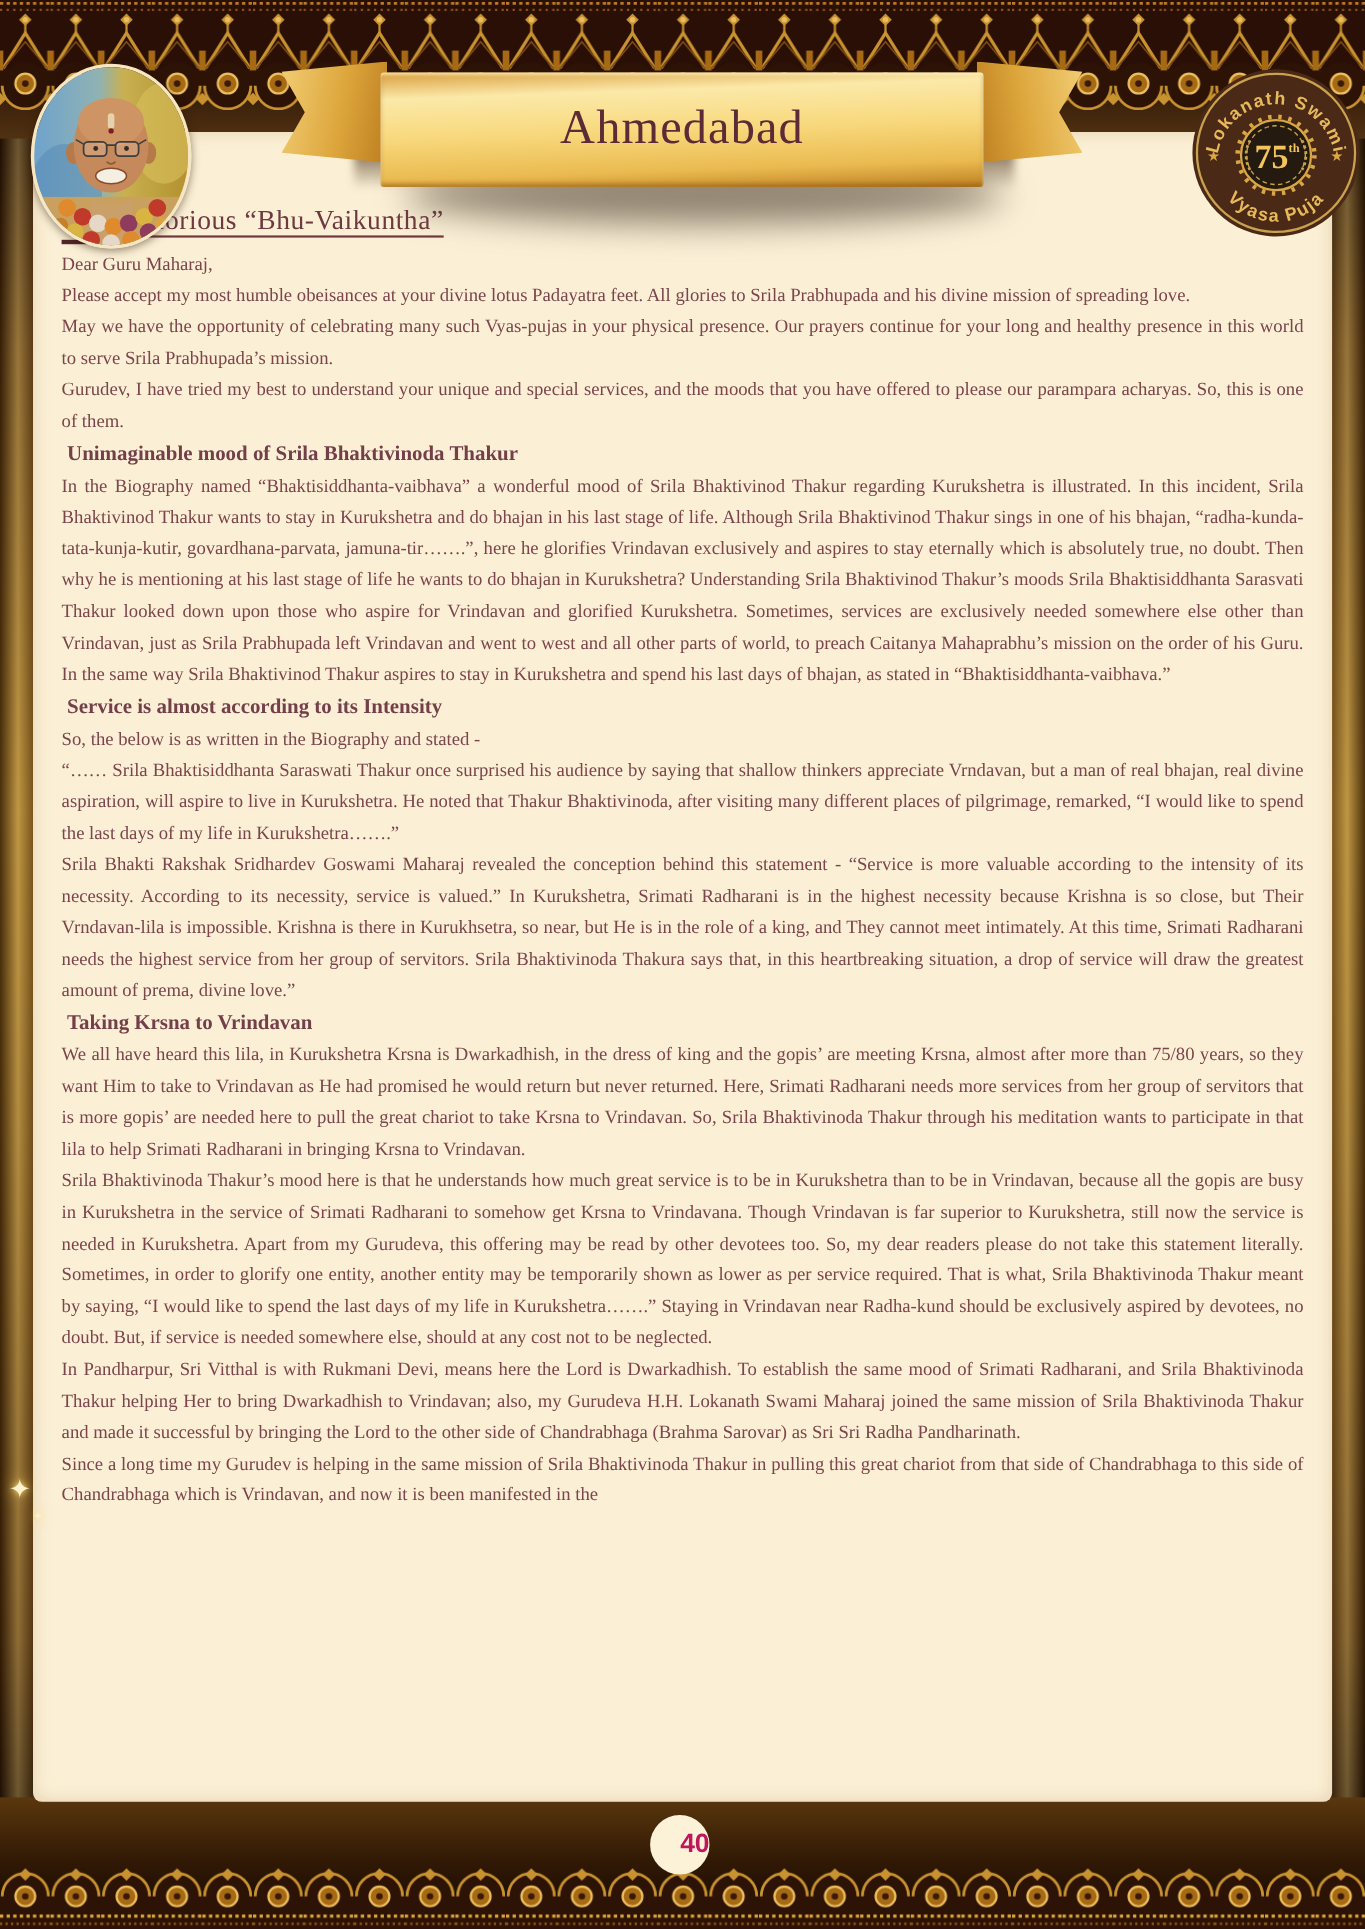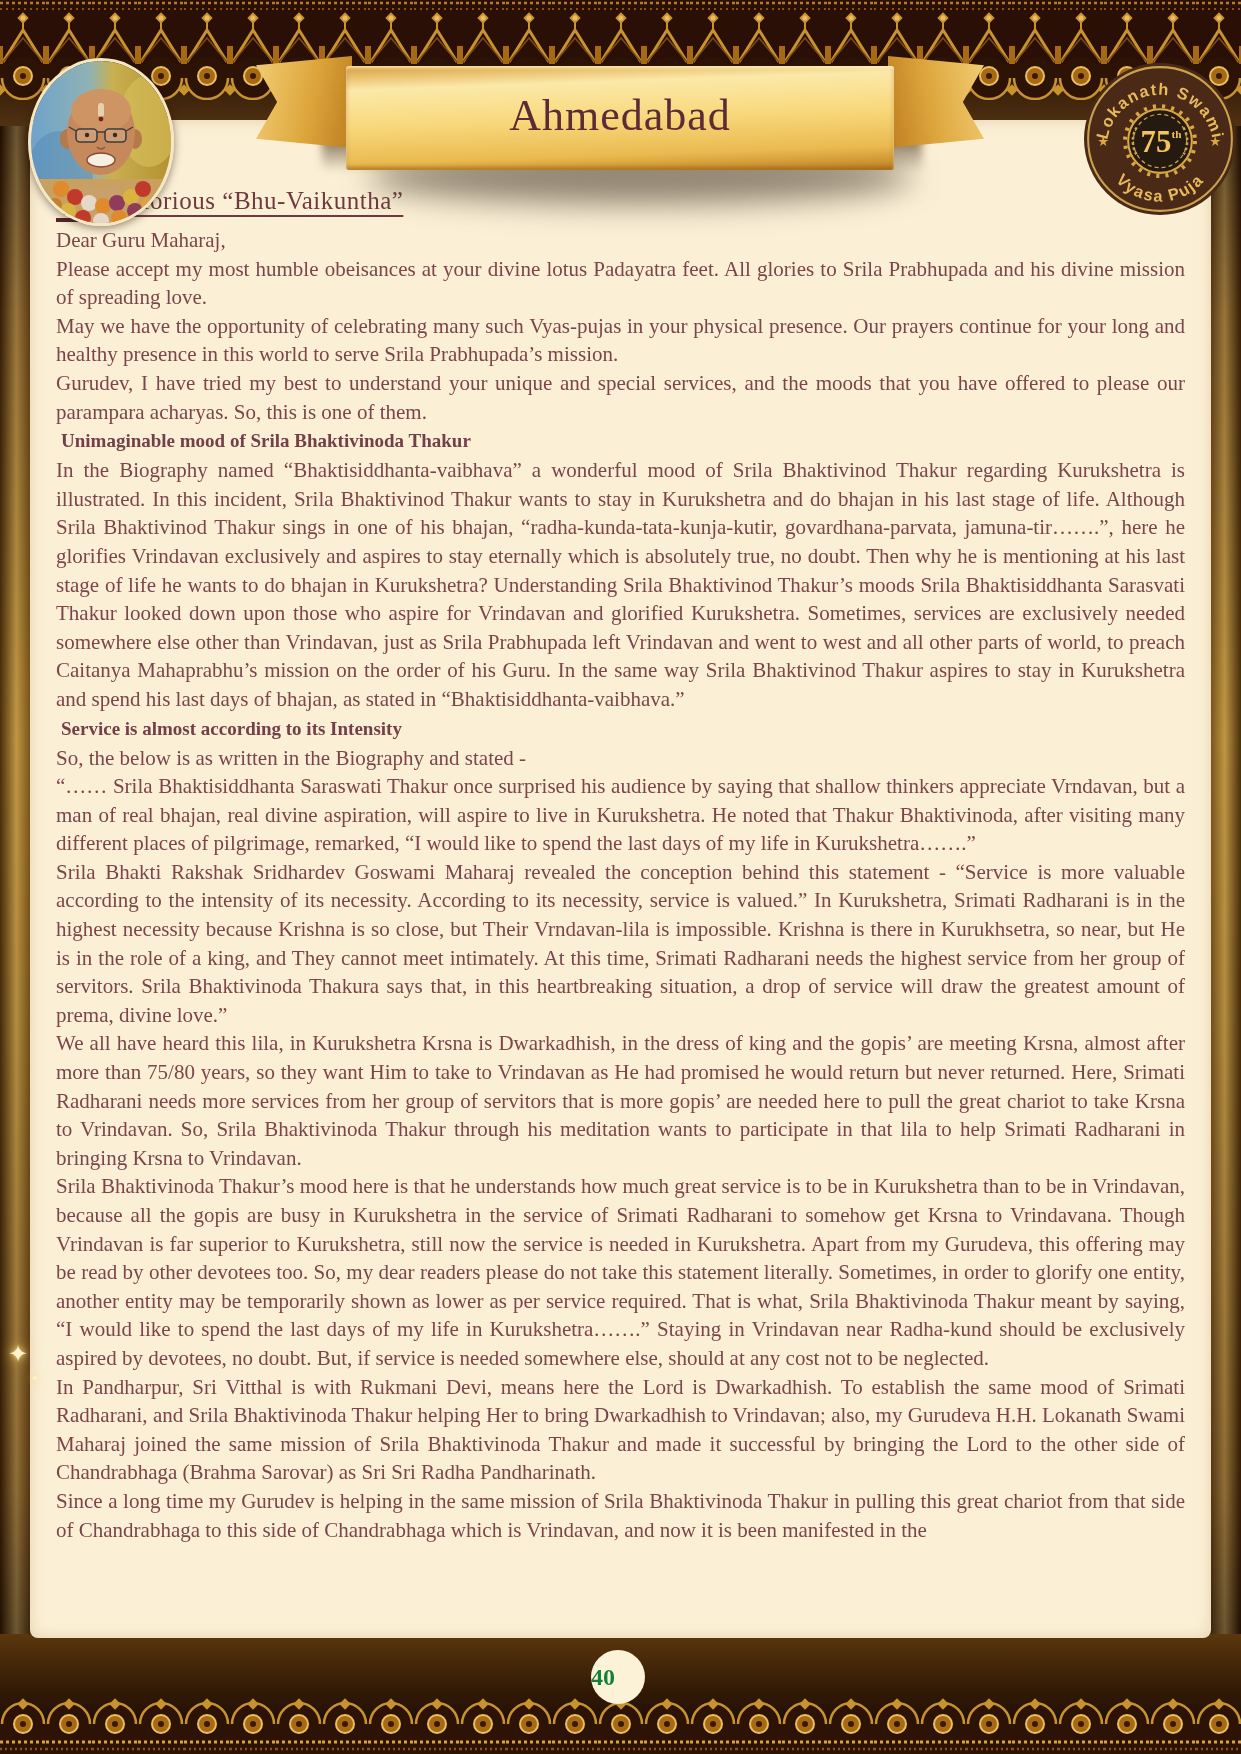--- a/index.html
+++ b/index.html
@@ -28,34 +28,34 @@
   .wing-r{right:257px;background:linear-gradient(260deg,#f2cd74 0%,#dda63c 55%,#bd7d20 100%);
     clip-path:polygon(0 0,100% 10%,78% 50%,100% 90%,0 100%);}
   .banner{position:absolute;left:346px;top:66px;width:548px;height:104px;z-index:7;
     background:linear-gradient(178deg,#d99d3c 0%,#fbe9a9 20%,#f8d87c 50%,#eaba50 80%,#bd7f22 100%);
     border-radius:3px;box-shadow:inset 0 2px 3px rgba(255,245,200,.8),inset 0 -3px 4px rgba(140,85,15,.55);}
   .banner-label{display:block;text-align:center;line-height:99px;font-size:44px;color:#5c2b36;letter-spacing:1px;}
   .photo{position:absolute;left:28px;top:58px;width:140px;height:162px;z-index:8;
     border:3px solid #f6e7c2;border-radius:50%;overflow:hidden;box-shadow:0 2px 8px rgba(40,20,5,.5);}
   .badge{position:absolute;right:4px;top:62px;width:154px;height:154px;z-index:8;}
   .pagenum{position:absolute;left:591px;top:1650px;width:54px;height:54px;z-index:6;border-radius:50%;
-    background:#fcf2d8;display:flex;align-items:center;justify-content:flex-start;
-    font-family:Liberation Serif, serif;font-weight:bold;font-size:24px;color:#15803d;}
+    background:#fcf2d8;display:flex;align-items:center;justify-content:flex-end;
+    font-family:Liberation Sans, sans-serif;font-weight:bold;font-size:24px;color:#be185d;}
   .sparkle{position:absolute;z-index:9;color:#fff3cd;
     text-shadow:0 0 6px #ffd877,0 0 16px rgba(255,210,110,.9);}
   .sp1{left:8px;top:1340px;font-size:24px;}
   .sp2{left:30px;top:1372px;font-size:11px;opacity:.8;}
   .title{margin:0 0 4px 0;color:#6e3a40;}
   .dropcap{display:inline-block;font-size:52px;line-height:40px;font-weight:bold;
     border-bottom:4px solid #53262c;margin-right:2px;vertical-align:-6px;}
   .title-rest{font-size:25px;text-decoration:underline;text-underline-offset:6px;
     -webkit-text-decoration-color:#6e3a40;text-decoration-thickness:1.5px;letter-spacing:.5px;}
   .article{color:#7b454b;}
   .article p{margin:0;}
-  .para{font-size:21px;line-height:28.6px;text-align:justify;}
+  .para{font-size:17px;line-height:28.6px;text-align:justify;}
   .subhead{font-size:19px;line-height:30px;font-weight:600;color:#73404a;
     margin:5px 0 2px 0;padding-left:5px;}
 </style>
 </head>
 <body>
 
 <div class="page">
 
   <svg width="0" height="0" style="position:absolute" aria-hidden="true">
     <defs>
@@ -112,20 +112,21 @@
         <p class="para">Dear Guru Maharaj,</p>
         <p class="para">Please accept my most humble obeisances at your divine lotus Padayatra feet. All glories to Srila Prabhupada and his divine mission of spreading love.</p>
         <p class="para">May we have the opportunity of celebrating many such Vyas-pujas in your physical presence. Our prayers continue for your long and healthy presence in this world to serve Srila Prabhupada’s mission.</p>
         <p class="para">Gurudev, I have tried my best to understand your unique and special services, and the moods that you have offered to please our parampara acharyas. So, this is one of them.</p>
         <p class="subhead">Unimaginable mood of Srila Bhaktivinoda Thakur</p>
         <p class="para">In the Biography named “Bhaktisiddhanta-vaibhava” a wonderful mood of Srila Bhaktivinod Thakur regarding Kurukshetra is illustrated. In this incident, Srila Bhaktivinod Thakur wants to stay in Kurukshetra and do bhajan in his last stage of life. Although Srila Bhaktivinod Thakur sings in one of his bhajan, “radha-kunda-tata-kunja-kutir, govardhana-parvata, jamuna-tir…….”, here he glorifies Vrindavan exclusively and aspires to stay eternally which is absolutely true, no doubt. Then why he is mentioning at his last stage of life he wants to do bhajan in Kurukshetra? Understanding Srila Bhaktivinod Thakur’s moods Srila Bhaktisiddhanta Sarasvati Thakur looked down upon those who aspire for Vrindavan and glorified Kurukshetra. Sometimes, services are exclusively needed somewhere else other than Vrindavan, just as Srila Prabhupada left Vrindavan and went to west and all other parts of world, to preach Caitanya Mahaprabhu’s mission on the order of his Guru. In the same way Srila Bhaktivinod Thakur aspires to stay in Kurukshetra and spend his last days of bhajan, as stated in “Bhaktisiddhanta-vaibhava.”</p>
         <p class="subhead">Service is almost according to its Intensity</p>
         <p class="para">So, the below is as written in the Biography and stated -</p>
         <p class="para">“…… Srila Bhaktisiddhanta Saraswati Thakur once surprised his audience by saying that shallow thinkers appreciate Vrndavan, but a man of real bhajan, real divine aspiration, will aspire to live in Kurukshetra. He noted that Thakur Bhaktivinoda, after visiting many different places of pilgrimage, remarked, “I would like to spend the last days of my life in Kurukshetra…….”</p>
         <p class="para">Srila Bhakti Rakshak Sridhardev Goswami Maharaj revealed the conception behind this statement - “Service is more valuable according to the intensity of its necessity. According to its necessity, service is valued.” In Kurukshetra, Srimati Radharani is in the highest necessity because Krishna is so close, but Their Vrndavan-lila is impossible. Krishna is there in Kurukhsetra, so near, but He is in the role of a king, and They cannot meet intimately. At this time, Srimati Radharani needs the highest service from her group of servitors. Srila Bhaktivinoda Thakura says that, in this heartbreaking situation, a drop of service will draw the greatest amount of prema, divine love.”</p>
+        <p class="subhead">Taking Krsna to Vrindavan</p>
         <p class="para">We all have heard this lila, in Kurukshetra Krsna is Dwarkadhish, in the dress of king and the gopis’ are meeting Krsna, almost after more than 75/80 years, so they want Him to take to Vrindavan as He had promised he would return but never returned. Here, Srimati Radharani needs more services from her group of servitors that is more gopis’ are needed here to pull the great chariot to take Krsna to Vrindavan. So, Srila Bhaktivinoda Thakur through his meditation wants to participate in that lila to help Srimati Radharani in bringing Krsna to Vrindavan.</p>
         <p class="para">Srila Bhaktivinoda Thakur’s mood here is that he understands how much great service is to be in Kurukshetra than to be in Vrindavan, because all the gopis are busy in Kurukshetra in the service of Srimati Radharani to somehow get Krsna to Vrindavana. Though Vrindavan is far superior to Kurukshetra, still now the service is needed in Kurukshetra. Apart from my Gurudeva, this offering may be read by other devotees too. So, my dear readers please do not take this statement literally. Sometimes, in order to glorify one entity, another entity may be temporarily shown as lower as per service required. That is what, Srila Bhaktivinoda Thakur meant by saying, “I would like to spend the last days of my life in Kurukshetra…….” Staying in Vrindavan near Radha-kund should be exclusively aspired by devotees, no doubt. But, if service is needed somewhere else, should at any cost not to be neglected.</p>
         <p class="para">In Pandharpur, Sri Vitthal is with Rukmani Devi, means here the Lord is Dwarkadhish. To establish the same mood of Srimati Radharani, and Srila Bhaktivinoda Thakur helping Her to bring Dwarkadhish to Vrindavan; also, my Gurudeva H.H. Lokanath Swami Maharaj joined the same mission of Srila Bhaktivinoda Thakur and made it successful by bringing the Lord to the other side of Chandrabhaga (Brahma Sarovar) as Sri Sri Radha Pandharinath.</p>
         <p class="para">Since a long time my Gurudev is helping in the same mission of Srila Bhaktivinoda Thakur in pulling this great chariot from that side of Chandrabhaga to this side of Chandrabhaga which is Vrindavan, and now it is been manifested in the</p>
       </div>
   </div>
 
   <div class="ribbon-dark"></div>
   <div class="ribbon-shadow"></div>
   <div class="wing wing-l"></div>

